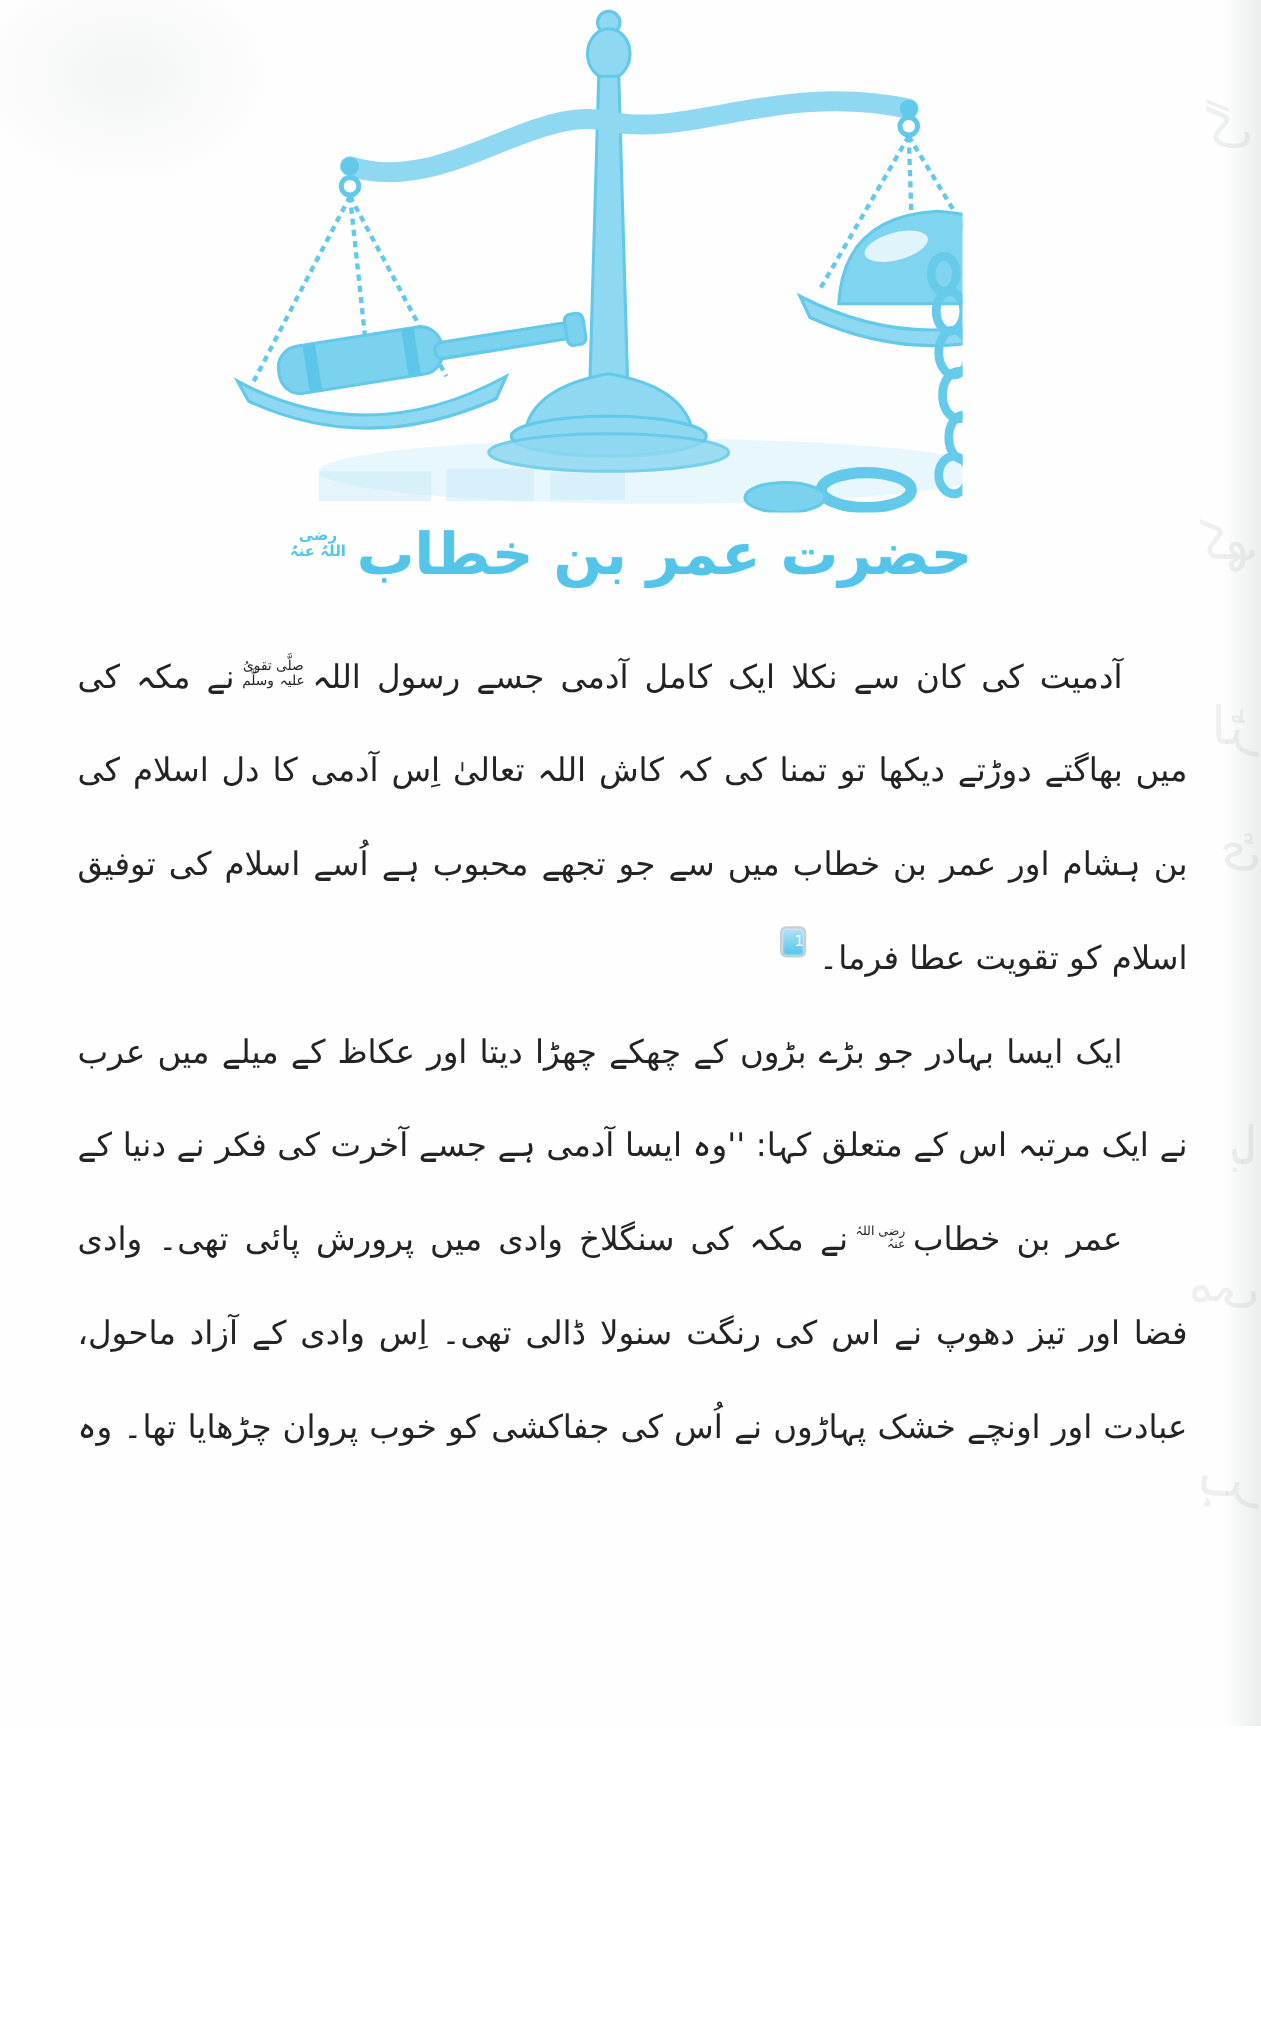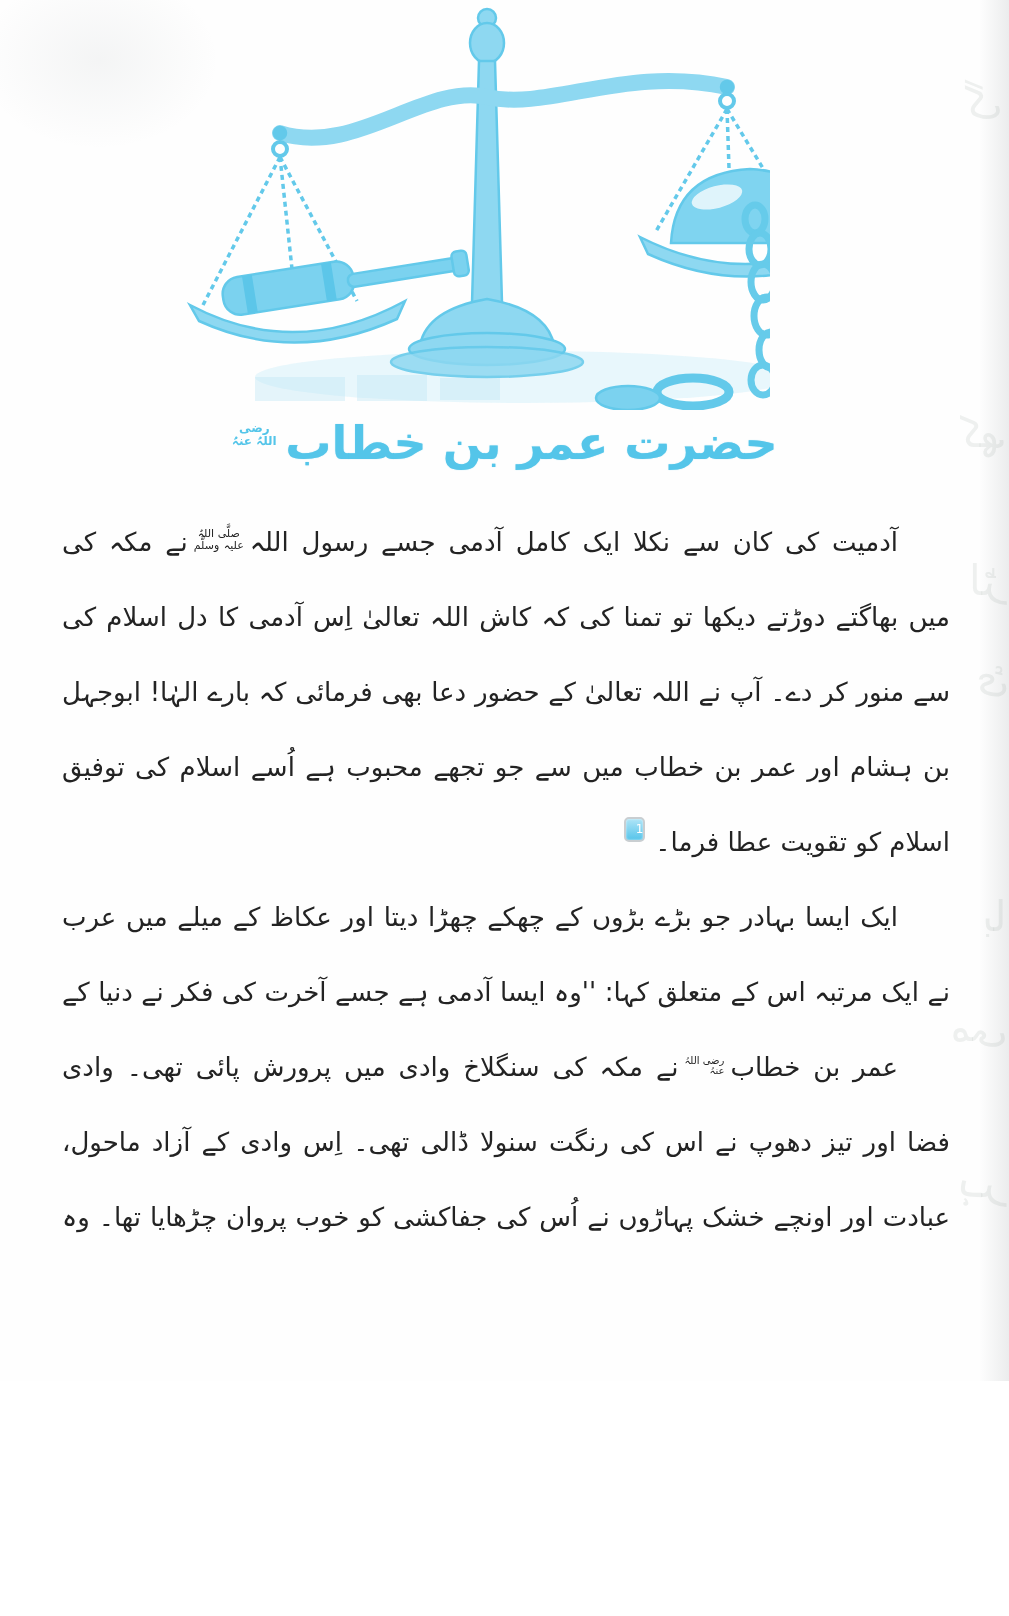--- a/index.html
+++ b/index.html
@@ -124,24 +124,23 @@
       <ellipse cx="533" cy="393" rx="32" ry="12" fill="#7bd2ef"></ellipse>
     </g>
   </svg>
 
   <div class="title">
     <span class="title-main">حضرت عمر بن خطاب</span><span class="title-honorific">رضی اللہُ عنہُ</span>
   </div>
 
   <div class="text-block">
 
-    <div class="line indent"><span>آدمیت کی کان سے نکلا ایک کامل آدمی جسے رسول اللہ</span><span class="stack">صلَّی اللہُ علیہ وسلَّم</span><span>نے مکہ کی گھاٹیوں</span></div>
+    <div class="line indent"><span>آدمیت کی کان سے نکلا ایک کامل آدمی جسے رسول اللہ</span><span class="stack">صلَّی تقویُ علیہ وسلَّم</span><span>نے مکہ کی گھاٹیوں</span></div>
 
     <div class="line">میں بھاگتے دوڑتے دیکھا تو تمنا کی کہ کاش اللہ تعالیٰ اِس آدمی کا دل اسلام کی روشنی</div>
-    <div class="line">سے منور کر دے۔ آپ نے اللہ تعالیٰ کے حضور دعا بھی فرمائی کہ بارے الہٰا! ابوجہل</div>
     <div class="line">بن ہشام اور عمر بن خطاب میں سے جو تجھے محبوب ہے اُسے اسلام کی توفیق دے کر</div>
 
     <div class="line short"><span>اسلام کو تقویت عطا فرما۔</span><span class="fnref">1</span></div>
 
     <div class="line indent">ایک ایسا بہادر جو بڑے بڑوں کے چھکے چھڑا دیتا اور عکاظ کے میلے میں عرب کے</div>
     <div class="line">نے ایک مرتبہ اس کے متعلق کہا: ''وہ ایسا آدمی ہے جسے آخرت کی فکر نے دنیا کے</div>
 
     <div class="line indent"><span>عمر بن خطاب</span><span class="stack tiny">رضی اللہُ عنہُ</span><span>نے مکہ کی سنگلاخ وادی میں پرورش پائی تھی۔ وادی مکہ کی دہکتی</span></div>
 
     <div class="line">فضا اور تیز دھوپ نے اس کی رنگت سنولا ڈالی تھی۔ اِس وادی کے آزاد ماحول، سخت</div>

